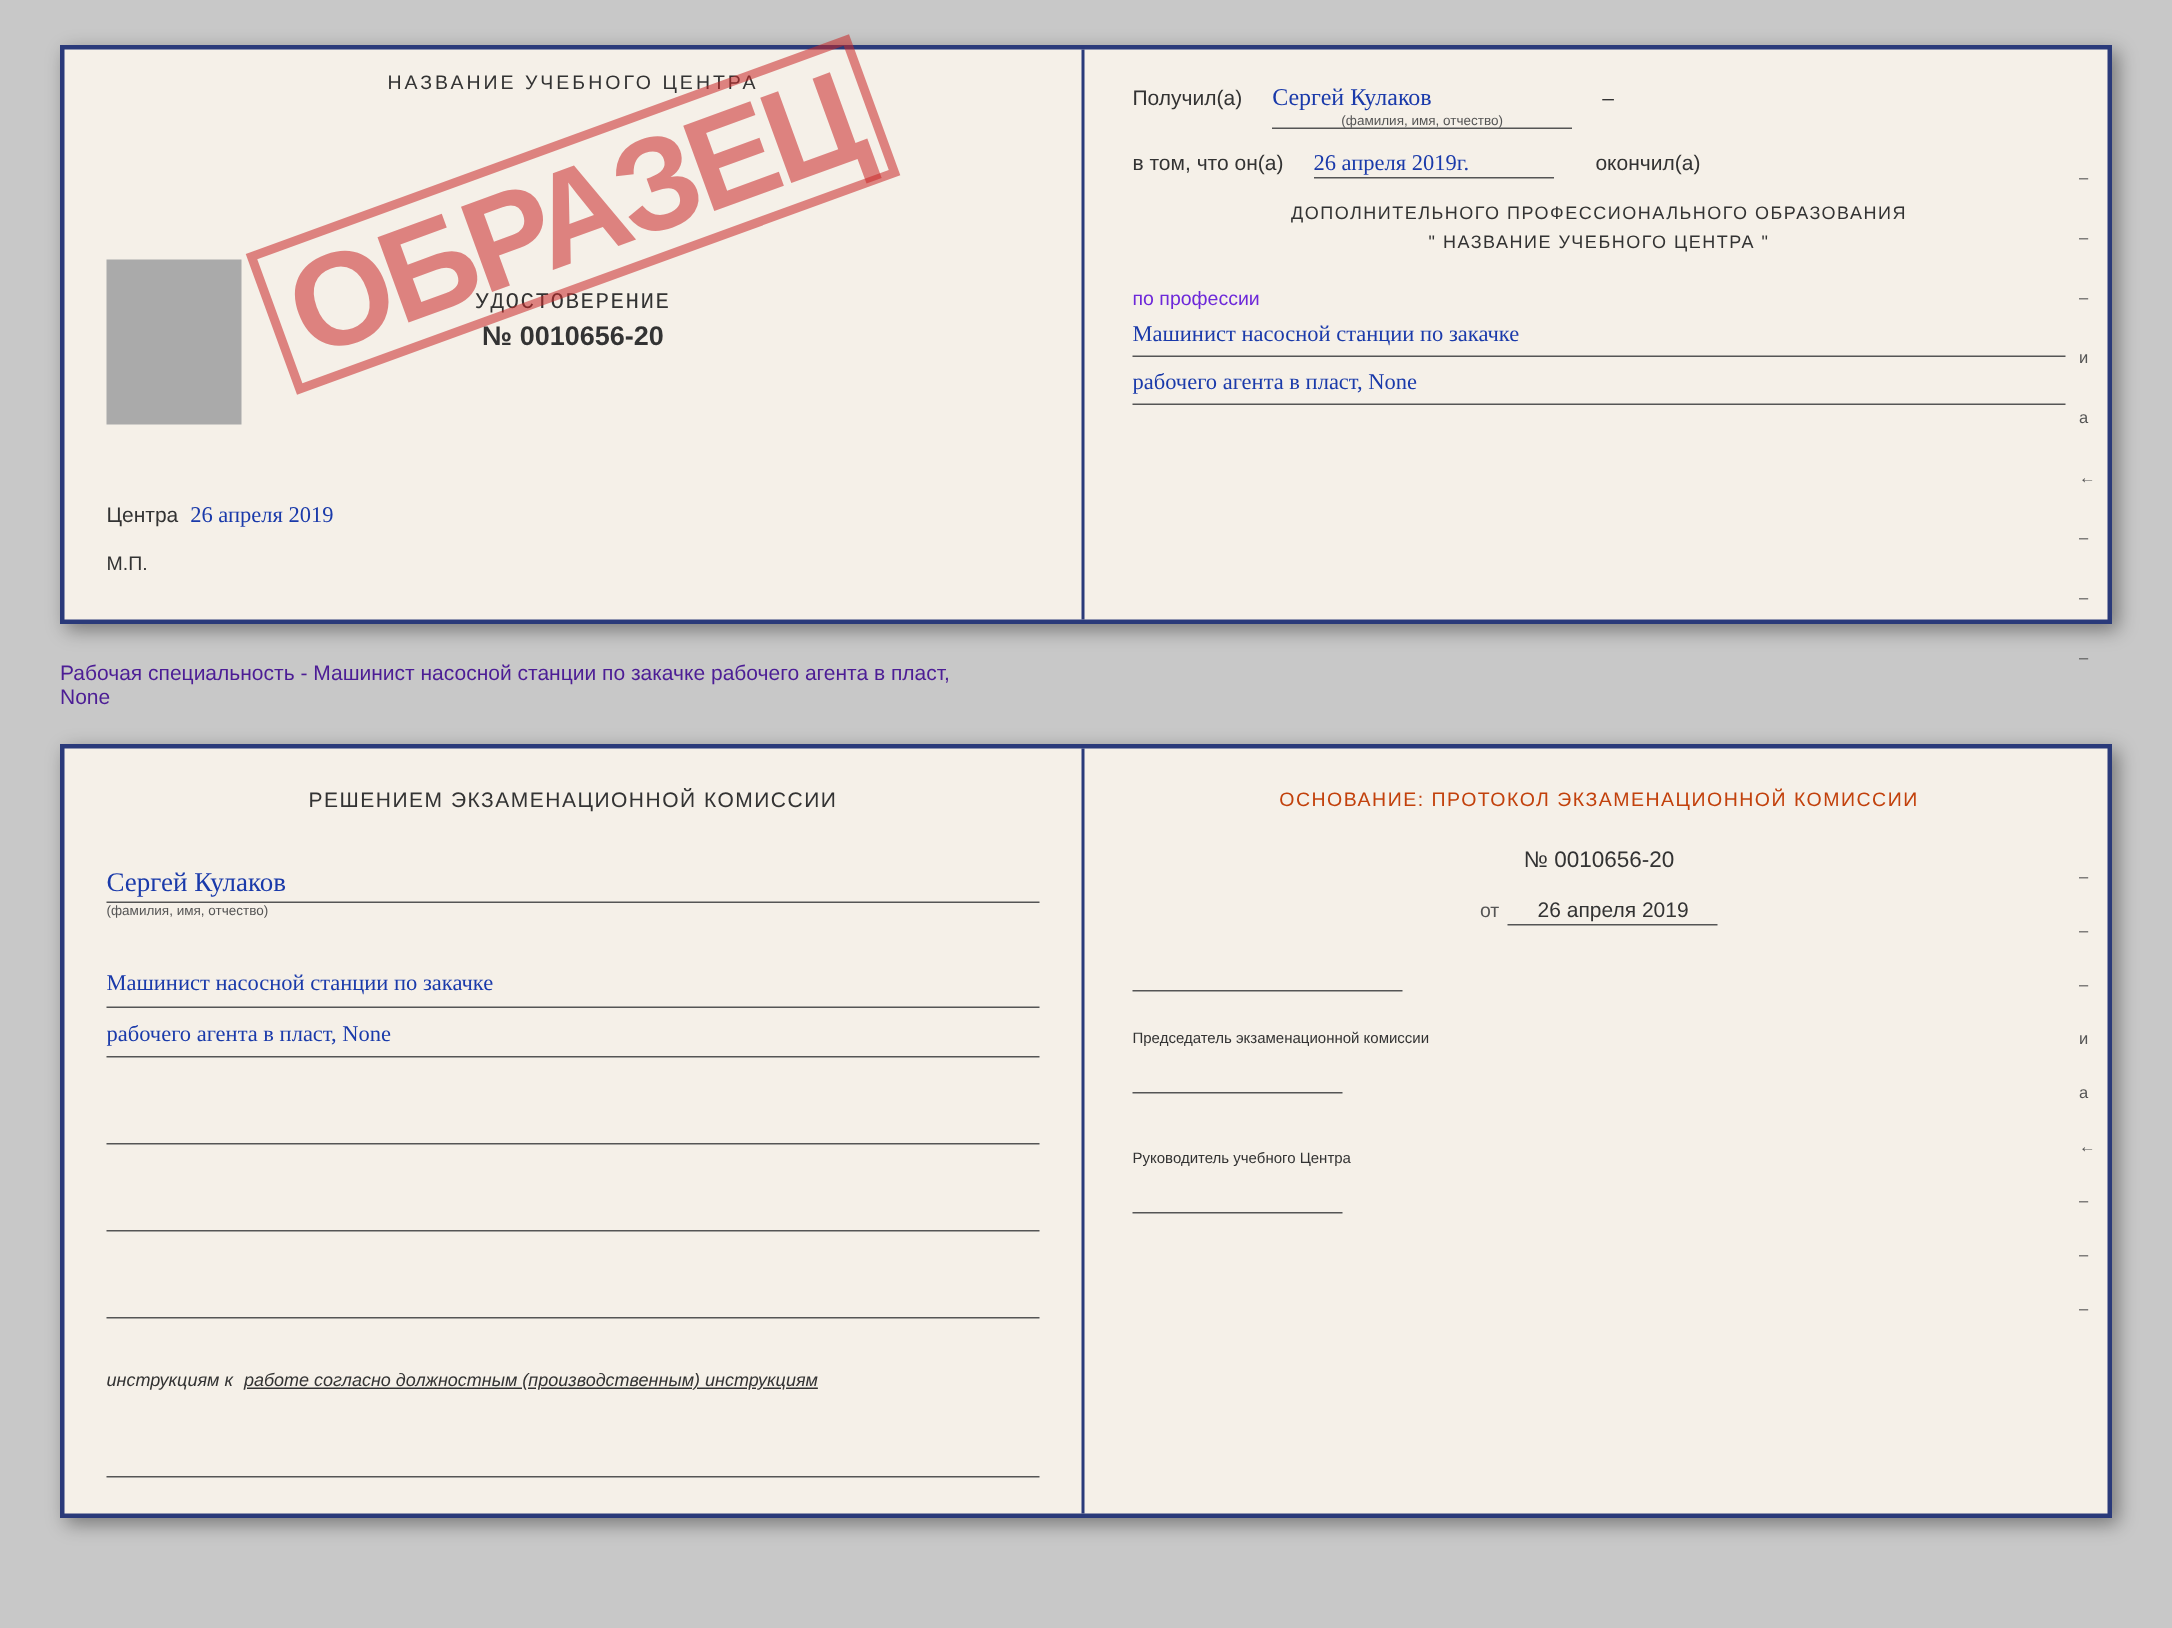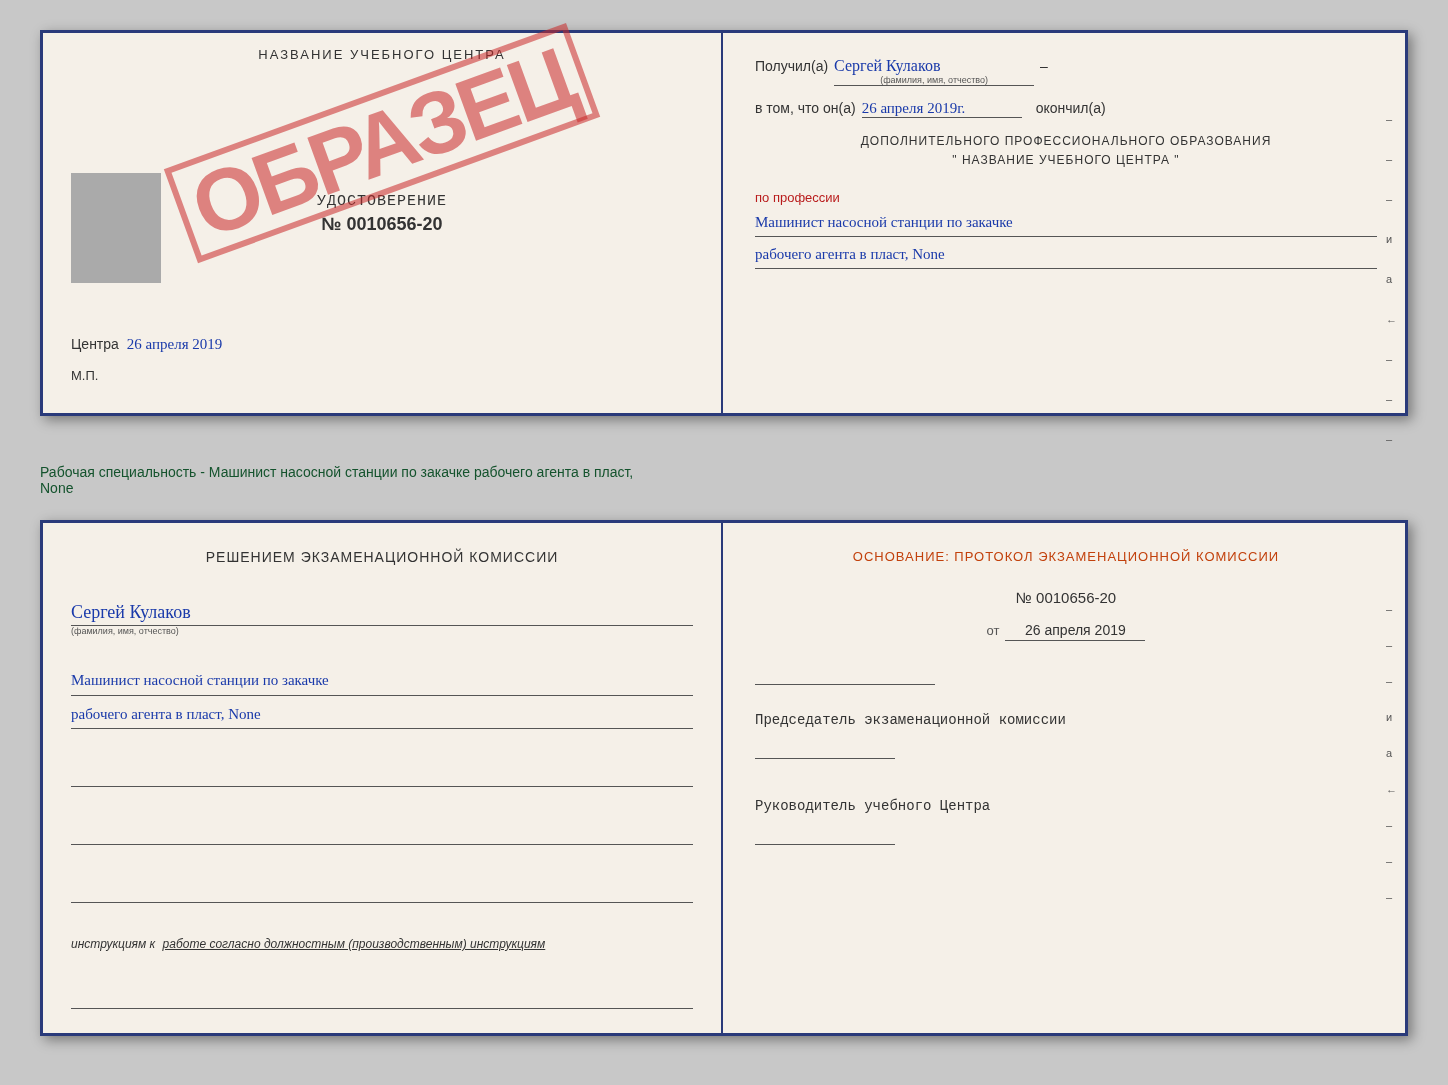--- a/index.html
+++ b/index.html
@@ -140,21 +140,21 @@
     .top-right {
       display: flex;
       flex-direction: column;
       gap: 14px;
       padding: 24px 28px 24px 32px;
     }
 
     .line-row {
       display: flex;
       align-items: baseline;
-      gap: 6px;
+      gap: 20px;
       font-size: 14px;
       color: #333;
       font-family: Arial, sans-serif;
     }
 
     .handwritten {
       font-family: 'Segoe Script', 'Comic Sans MS', cursive;
       color: #1a3aaa;
       font-size: 16px;
       border-bottom: 1px solid #555;
@@ -176,21 +176,21 @@
       text-align: center;
       letter-spacing: 1px;
       text-transform: uppercase;
       line-height: 1.6;
       color: #333;
     }
 
     .profession-label {
       font-size: 13px;
       font-family: Arial, sans-serif;
-      color: #b91c1c;
+      color: #6d28d9;
       margin-top: 6px;
     }
 
     .profession-handwritten {
       font-family: 'Segoe Script', 'Comic Sans MS', cursive;
       color: #1a3aaa;
       font-size: 15px;
       border-bottom: 1px solid #555;
       display: block;
       margin-top: 4px;
@@ -208,23 +208,22 @@
       color: #555;
       font-family: Arial, sans-serif;
     }
 
     
     .subtitle-text {
       width: 100%;
       max-width: 1370px;
       font-family: Arial, sans-serif;
       font-size: 14px;
-      color: #14532d;
+      color: #4c1d95;
       padding: 4px 0;
-      margin-top: 24px;
     }
 
     
     .bottom-spread {
       margin-top: 0;
     }
 
     .bottom-left {
       padding: 24px 28px;
       display: flex;
@@ -324,22 +323,22 @@
       margin-top: 4px;
     }
 
     .ot-date .ot-label {
       font-size: 13px;
       color: #555;
     }
 
     .signature-block {
       margin-top: 12px;
-      font-size: 14px;
-      font-family: Liberation Mono, monospace;
+      font-size: 10px;
+      font-family: Liberation Sans, sans-serif;
       color: #333;
       line-height: 1.6;
     }
 
     .sig-line {
       border-bottom: 1px solid #555;
       height: 24px;
       display: block;
       width: 140px;
       margin-top: 4px;

